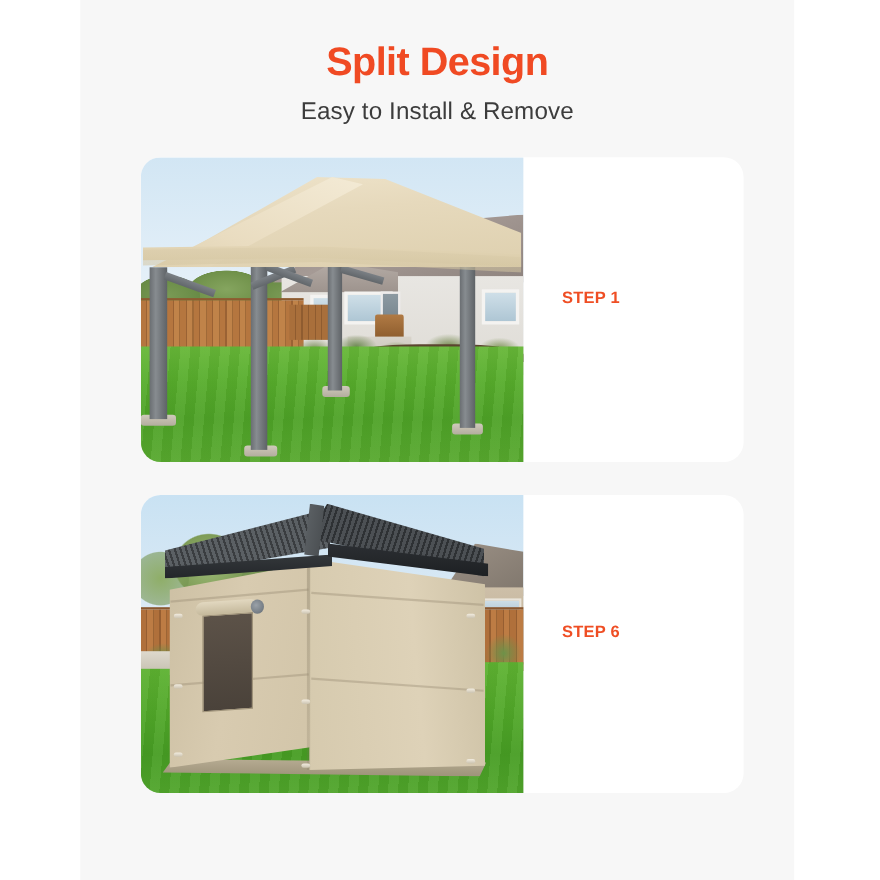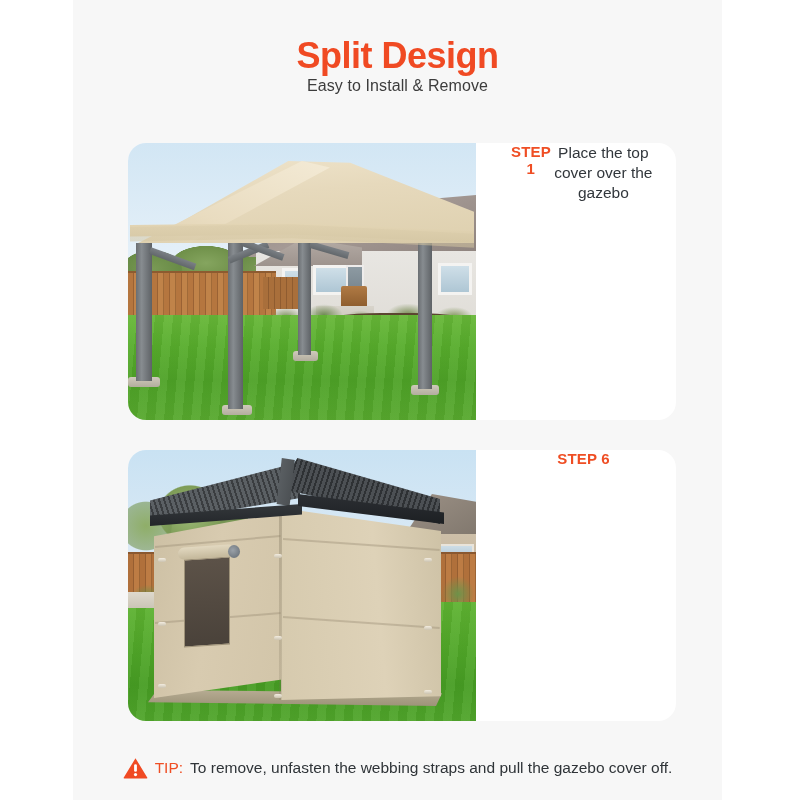--- a/index.html
+++ b/index.html
@@ -39,21 +39,22 @@
     text-align: center;
   }
   .title {
     font-size: 36px;
     font-weight: bold;
     color: #f04a23;
     letter-spacing: -0.5px;
     line-height: 1.2;
   }
   .subtitle {
-    font-size: 16px;
+    margin-top: 11px;
+    font-size: 22px;
     color: #3c3c3c;
     font-weight: 400;
     letter-spacing: 0.1px;
     text-align: center;
   }
 
   
   .card {
     position: absolute;
     left: 128px;
@@ -71,23 +72,22 @@
     width: 348px;
     height: 100%;
     overflow: hidden;
     flex: 0 0 348px;
   }
 
   .steptext {
     flex: 1 1 auto;
     padding: 0 20px 0 35px;
     display: flex;
-    flex-direction: row;
+    flex-direction: column;
     justify-content: center;
-    text-align: center;
   }
   .step-label {
     font-size: 15px;
     font-weight: bold;
     color: #ef4e24;
     letter-spacing: 0.2px;
     margin-bottom: 22px;
   }
   .step-desc {
     font-size: 15.5px;
@@ -431,21 +431,20 @@
       <div class="brace br4"></div>
 
       <div class="canopy-top"></div>
       <div class="canopy-top2"></div>
       <div class="canopy-band"></div>
       <div class="canopy-band2"></div>
     </div>
 
     <div class="steptext">
       <div class="step-label">STEP 1</div>
-      <div class="step-desc">Place the top cover over the gazebo</div>
     </div>
   </div>
 
   <div class="card" id="card-2">
 
     <div class="photo">
       <div class="sky2"></div>
       <div class="trees2"></div>
       <div class="house2-roof"></div>
       <div class="house2"></div>
@@ -484,23 +483,14 @@
       <div class="roof2-ridge"></div>
       <div class="roof2-fascia-l"></div>
       <div class="roof2-fascia-r"></div>
     </div>
 
     <div class="steptext">
       <div class="step-label">STEP 6</div>
     </div>
   </div>
 
-  <div class="tip">
-    <svg class="tip-icon" viewBox="0 0 25 22">
-      <path d="M12.5 1.2 L24.2 20.6 Q24.8 21.5 23.7 21.5 L1.3 21.5 Q0.2 21.5 0.8 20.6 Z" fill="#F04A23"></path>
-      <rect x="11.1" y="7.2" width="2.8" height="7.6" rx="1.4" fill="#ffffff"></rect>
-      <circle cx="12.5" cy="17.6" r="1.6" fill="#ffffff"></circle>
-    </svg>
-    <span class="tip-word">TIP:</span>
-    <span class="tip-text">To remove, unfasten the webbing straps and pull the gazebo cover off.</span>
-  </div>
 
 </div>
 
 </body></html>

